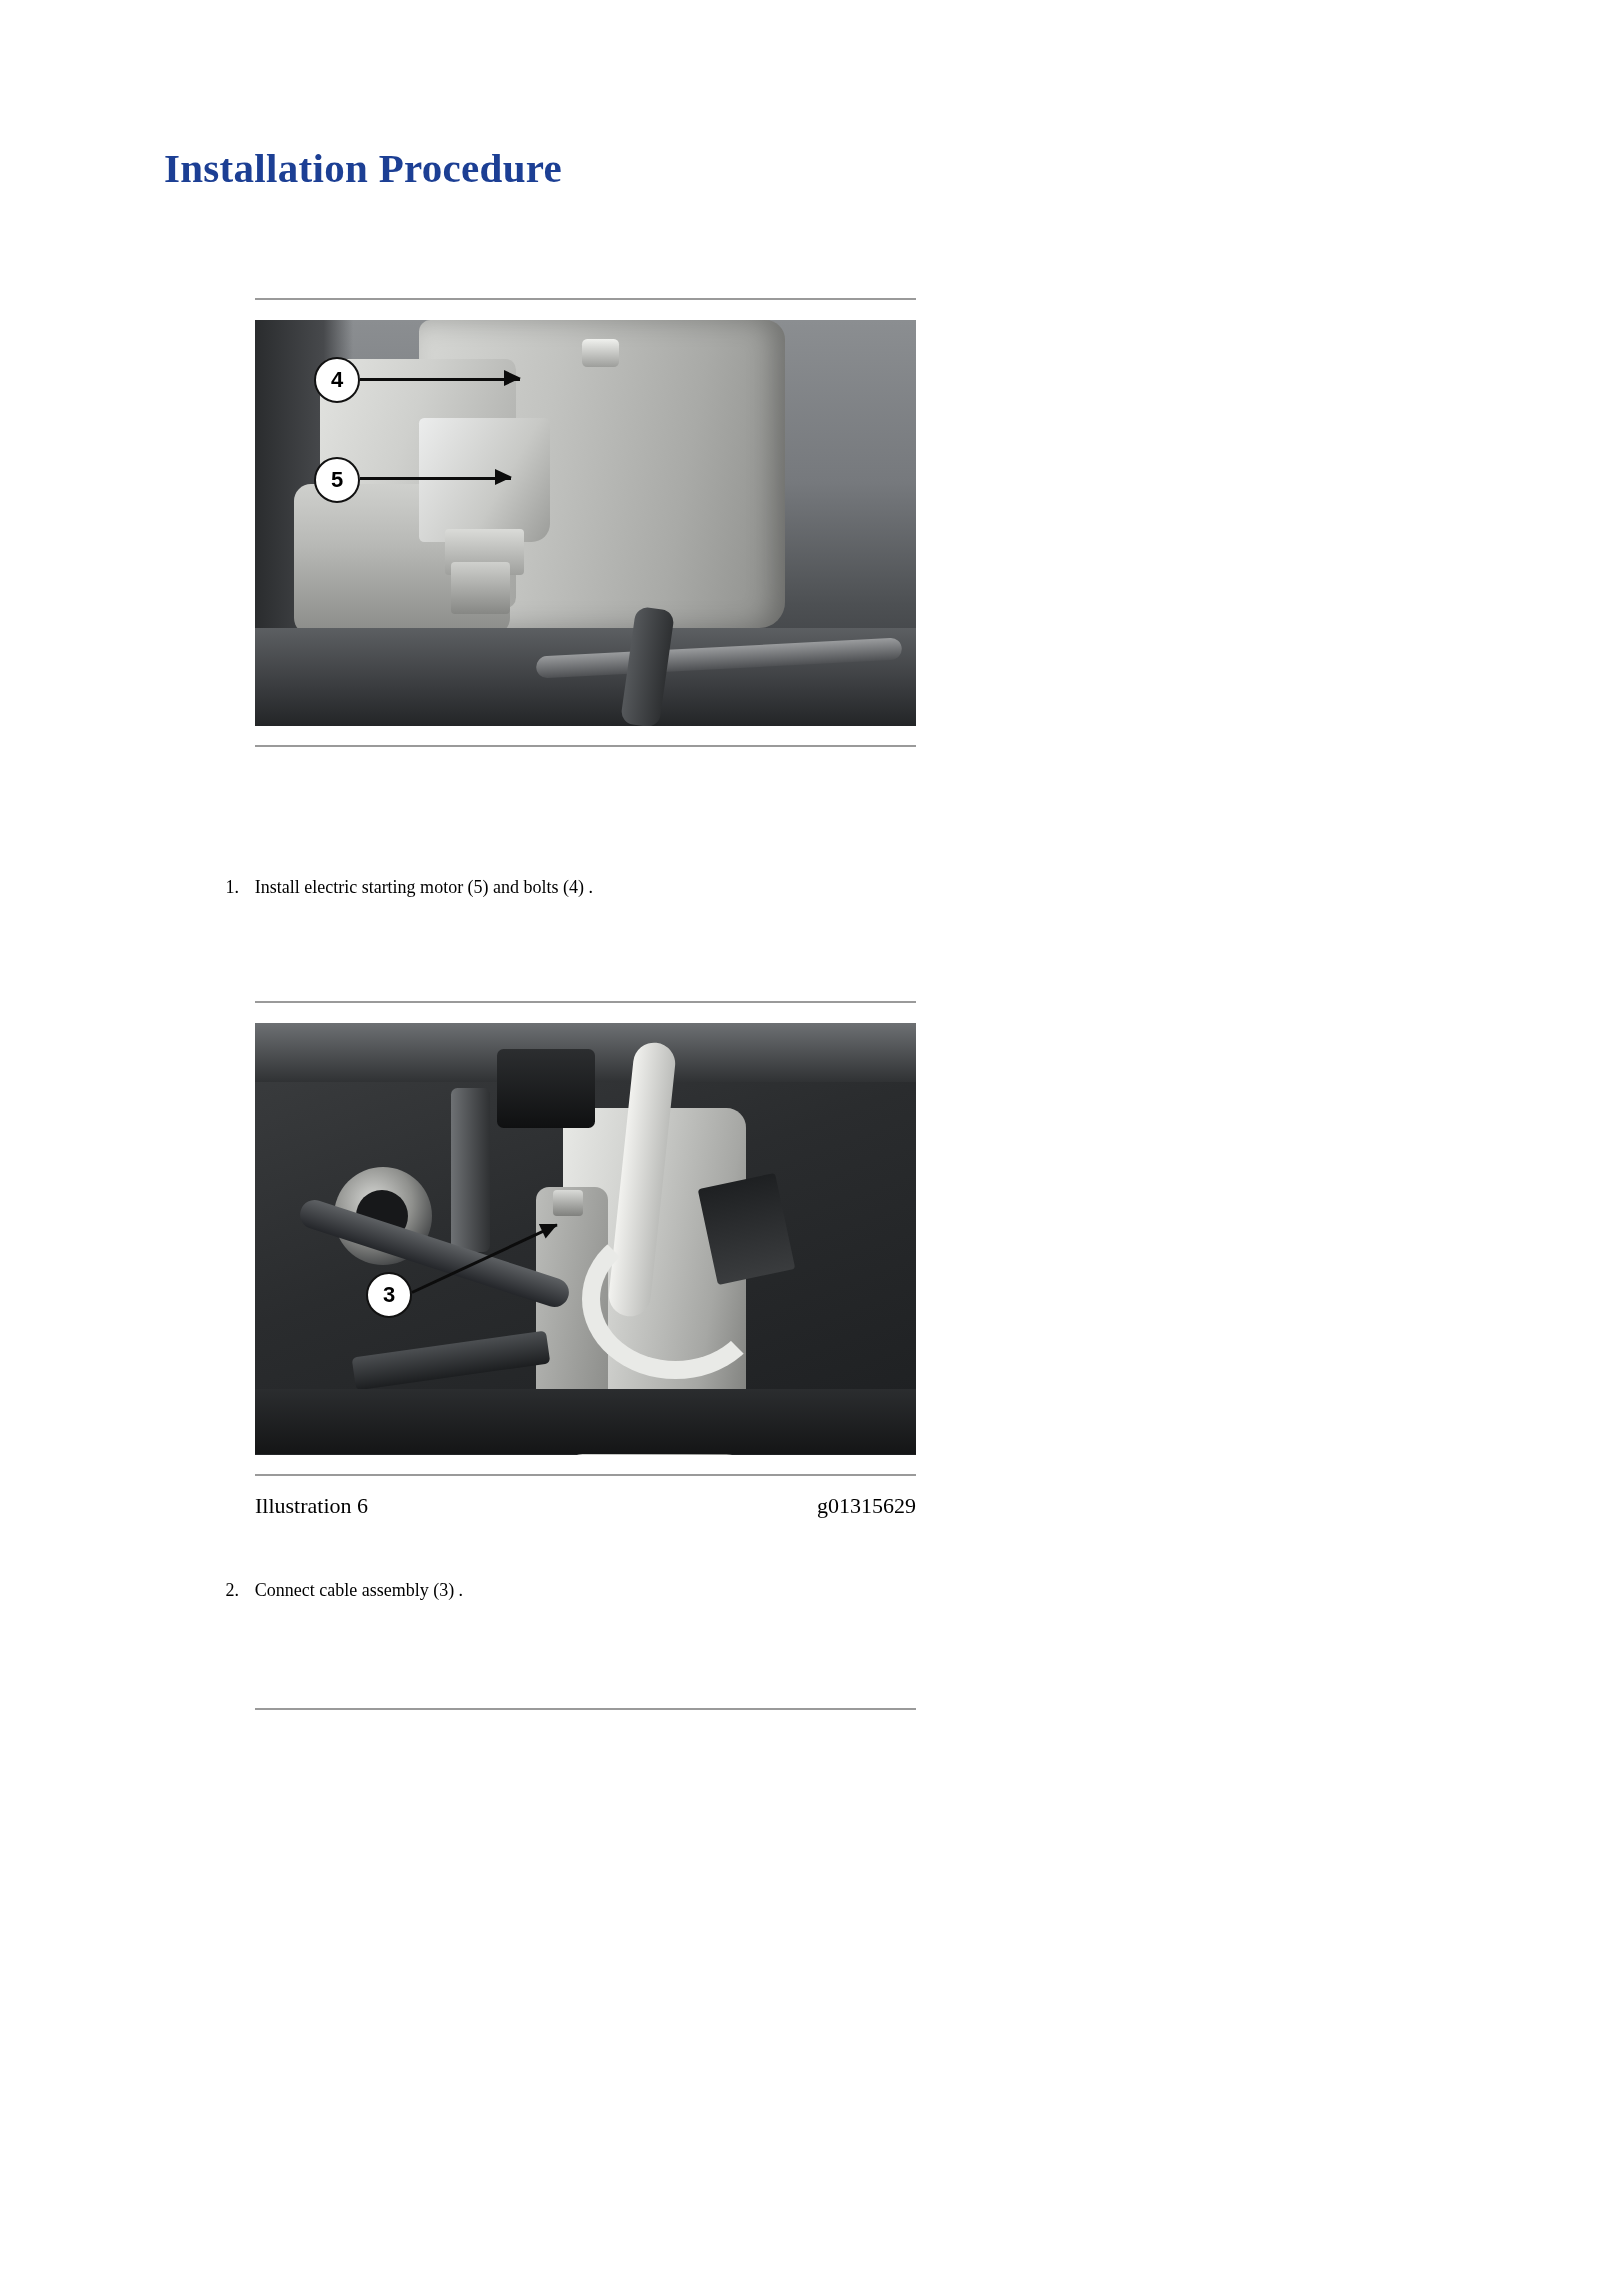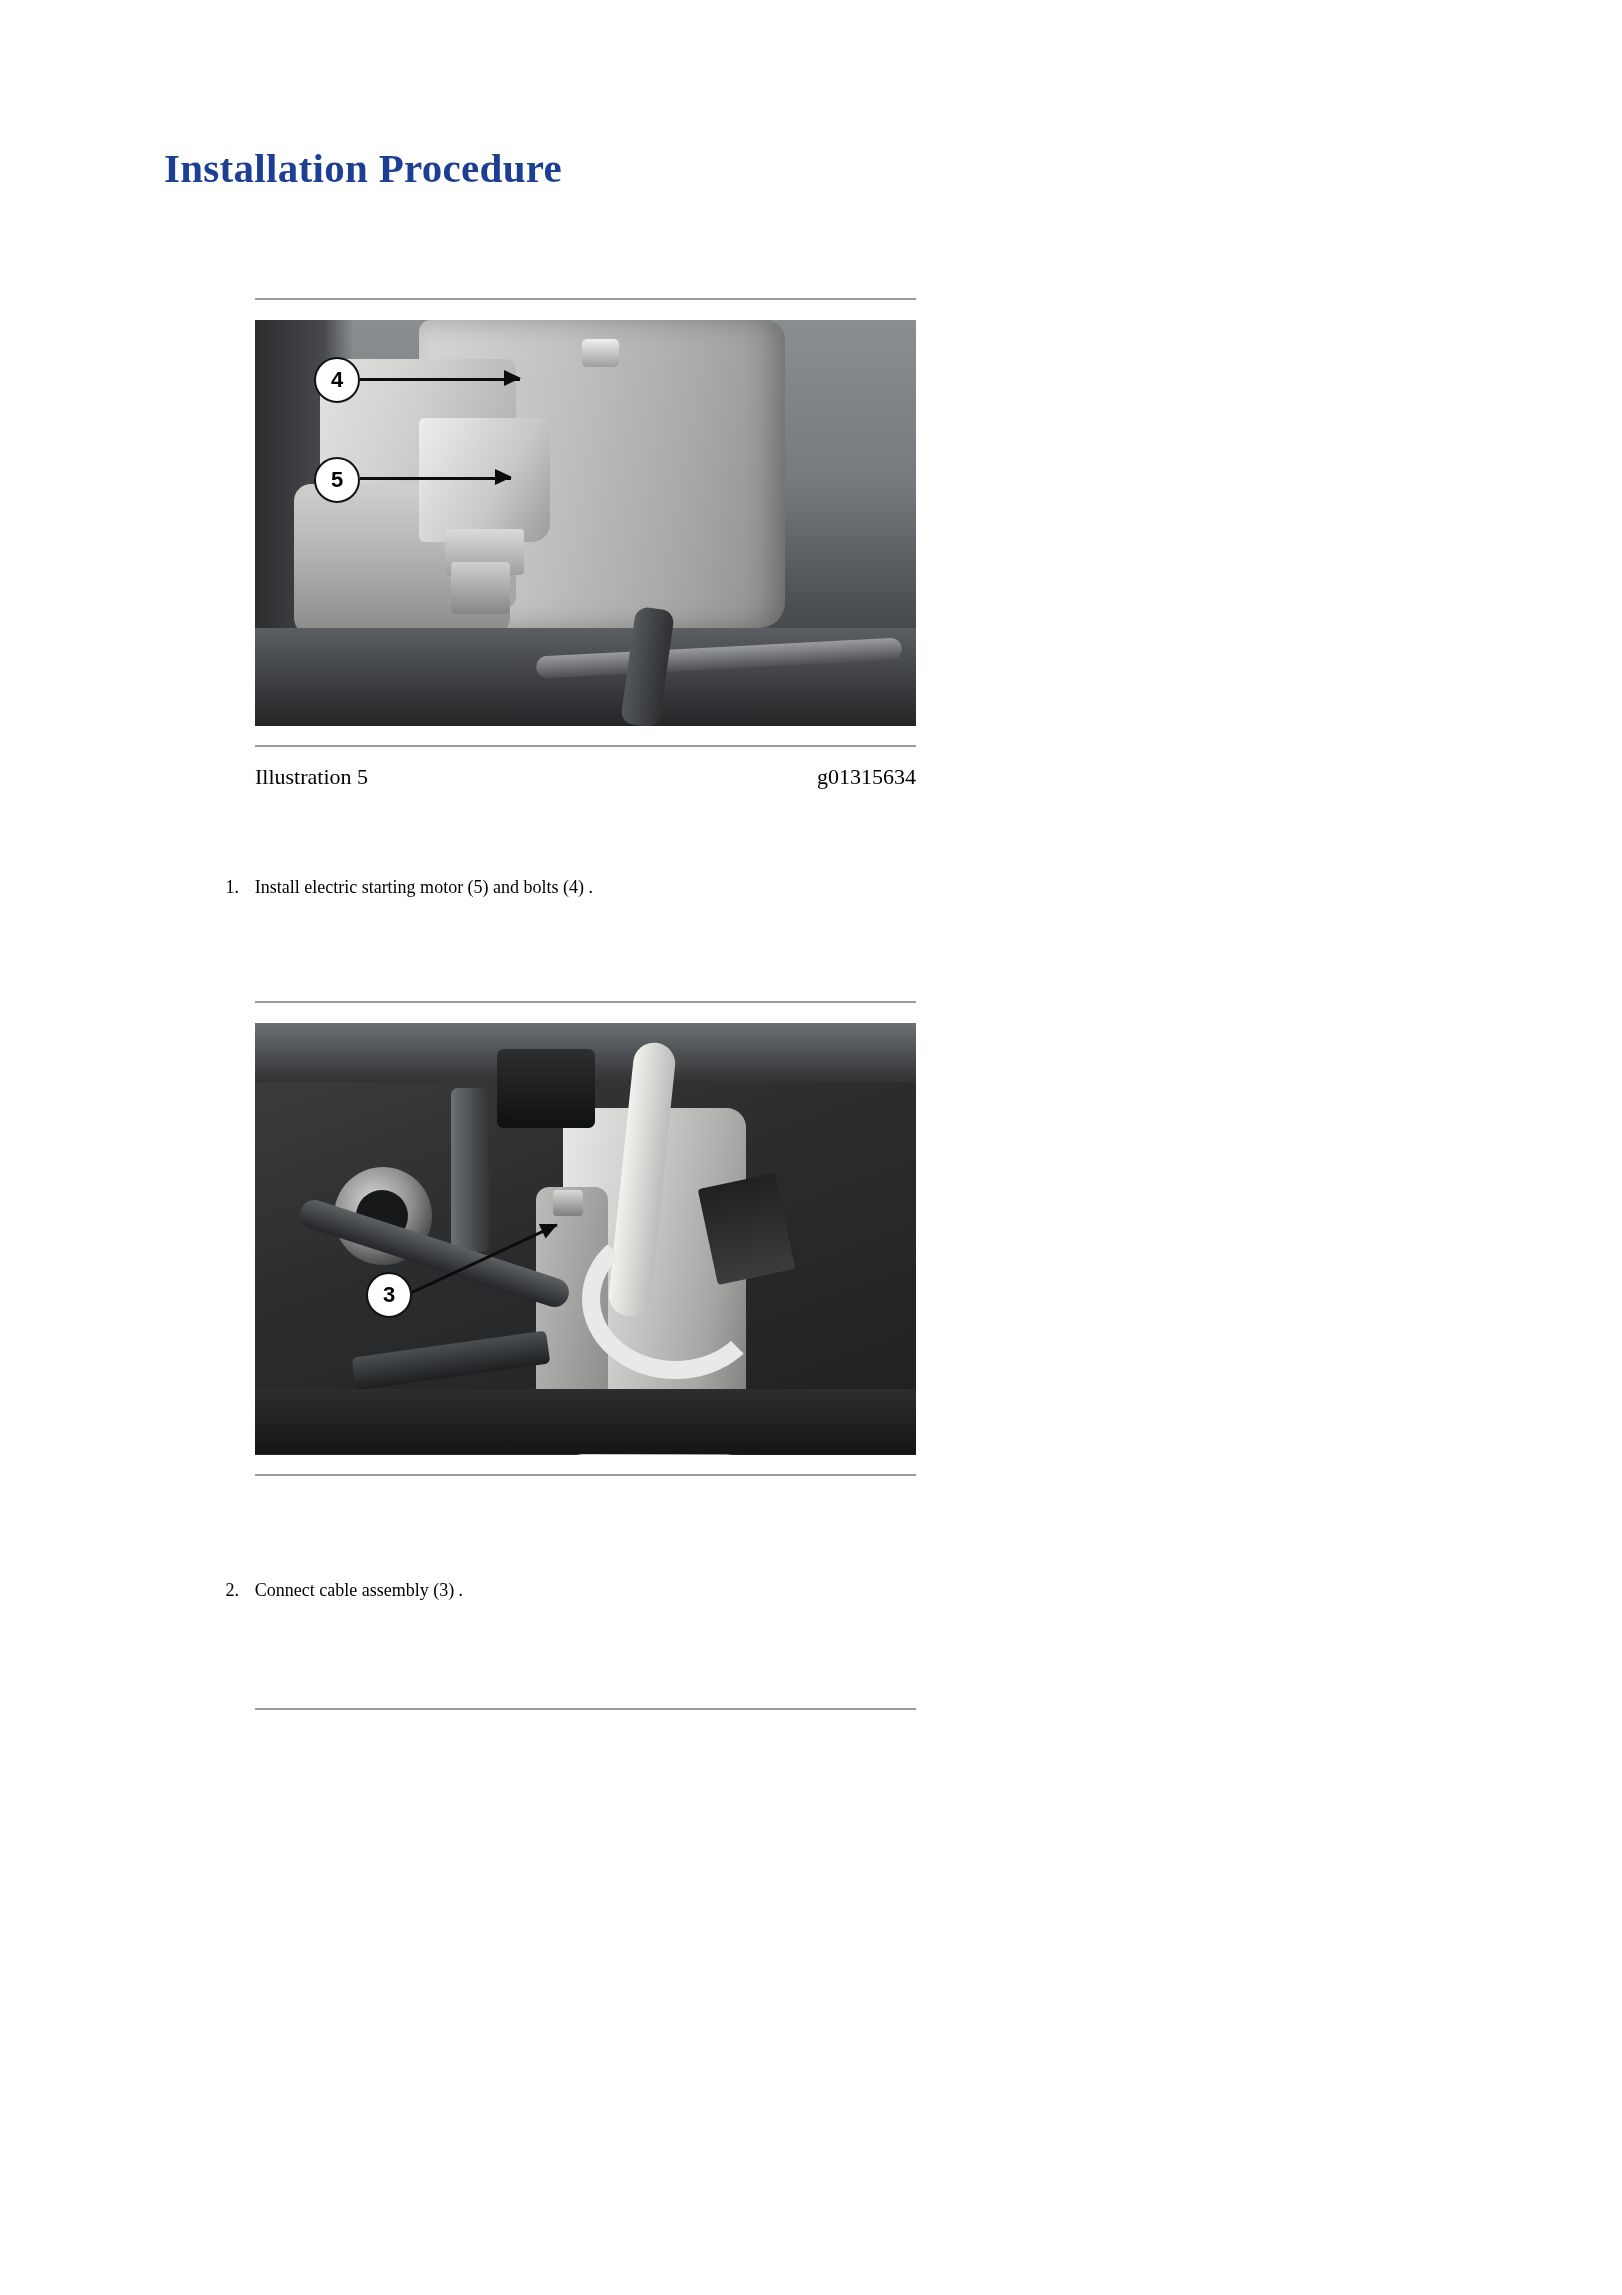--- a/index.html
+++ b/index.html
@@ -342,24 +342,20 @@
         <div class="leader" style="left: 105px; top: 58px; width: 160px;"></div>
         <div class="callout" style="left: 59px; top: 37px;">4</div>
 
         <div class="leader" style="left: 105px; top: 157px; width: 151px;"></div>
         <div class="callout" style="left: 59px; top: 137px;">5</div>
       </div>
     </div>
 
     <div class="rule"></div>
 
-    <div class="caption-row">
-      <span>Illustration 5</span>
-      <span>g01315634</span>
-    </div>
   </div>
 
   <div class="step" style="top: 877px;">
     <span class="num">1.</span><span>Install electric starting motor (5) and bolts (4) .</span>
   </div>
 
   <div class="figure-block" style="top: 1001px;">
     <div class="rule"></div>
 
     <div class="figure-img-wrap">
@@ -380,20 +376,24 @@
         <div class="ph2-bolt"></div>
         <div class="ph2-floor"></div>
 
         <div class="leader" style="left: 157px; top: 268px; width: 160px; transform: rotate(-25deg); transform-origin: left center;"></div>
         <div class="callout" style="left: 111px; top: 249px;">3</div>
       </div>
     </div>
 
     <div class="rule"></div>
 
+    <div class="caption-row">
+      <span>Illustration 6</span>
+      <span>g01315629</span>
+    </div>
   </div>
 
   <div class="step" style="top: 1580px;">
     <span class="num">2.</span><span>Connect cable assembly (3) .</span>
   </div>
 
   <div class="rule" style="position:absolute; left:255px; top:1708px;"></div>
 
 
 </div>

